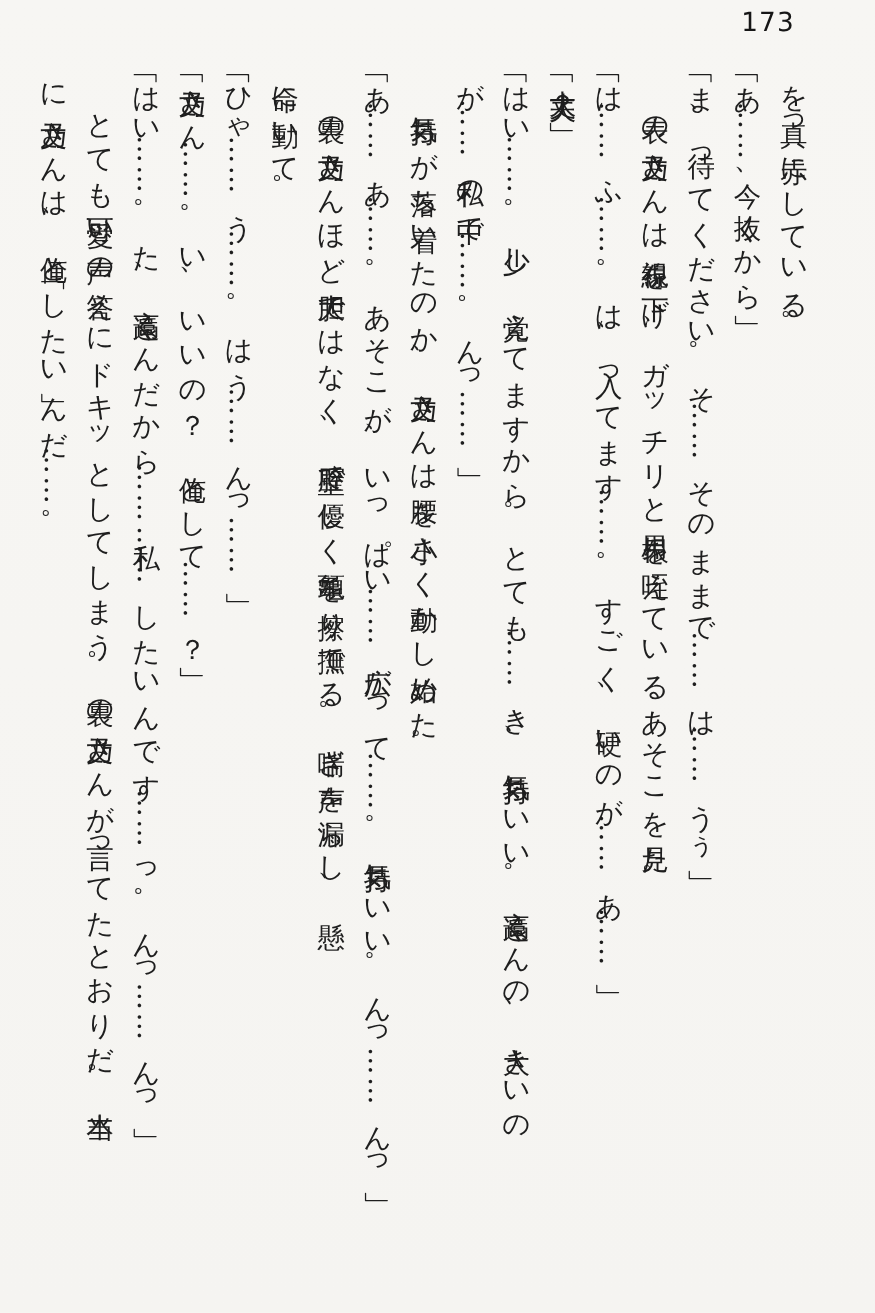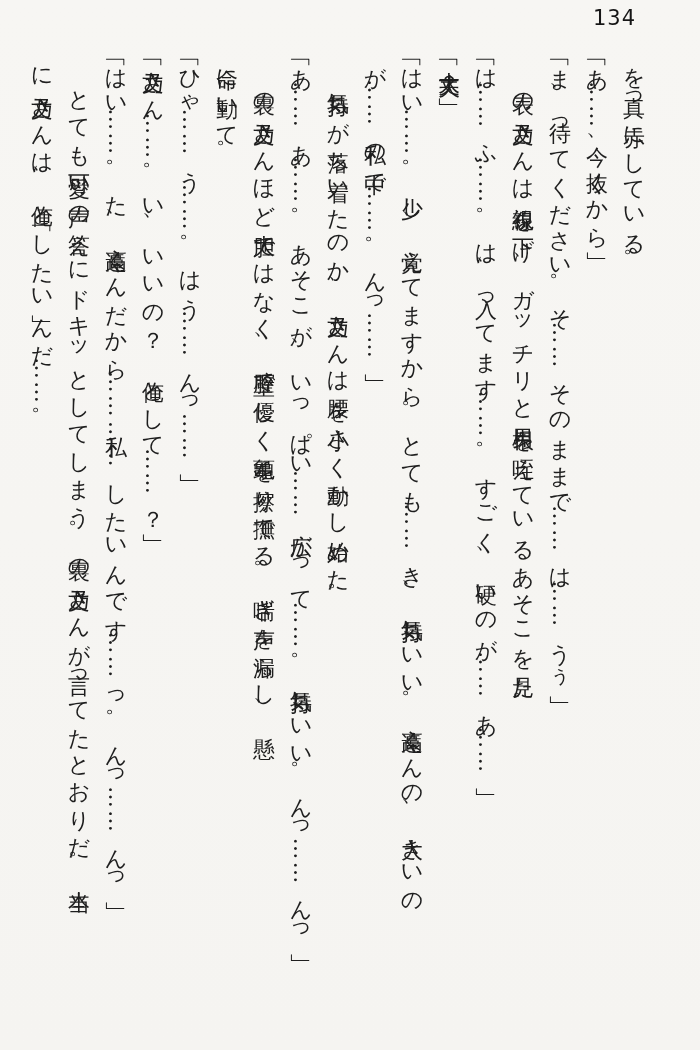--- a/index.html
+++ b/index.html
@@ -45,21 +45,21 @@
     padding: 0;
   }
   .text-area p.line.indent {
     text-indent: 24px;
   }
 </style>
 </head>
 <body>
 
 <div class="page">
-  <div class="page-number">134</div>
+  <div class="page-number">173</div>
   <div class="text-area" id="text-area">
       <p class="line">を真っ赤にしている。</p>
       <p class="line">「あ……今、抜くから」</p>
       <p class="line">「ま、待ってください。そ……そのままで……は……うぅ」</p>
       <p class="line indent">表の文乃さんは視線を下げ、ガッチリと男根を咥えているあそこを見た。</p>
       <p class="line">「は……ふ……。は、入ってます……。すごく、硬いのが……あ……」</p>
       <p class="line">「大丈夫？」</p>
       <p class="line">「はい……。少し、覚えてますから。とても……き、気持ちいい。高遠くんの、大きいの</p>
       <p class="line">が……私の中で……。んっ……」</p>
       <p class="line indent">気持ちが落ち着いたのか、文乃さんは腰を小さく動かし始めた。</p>

